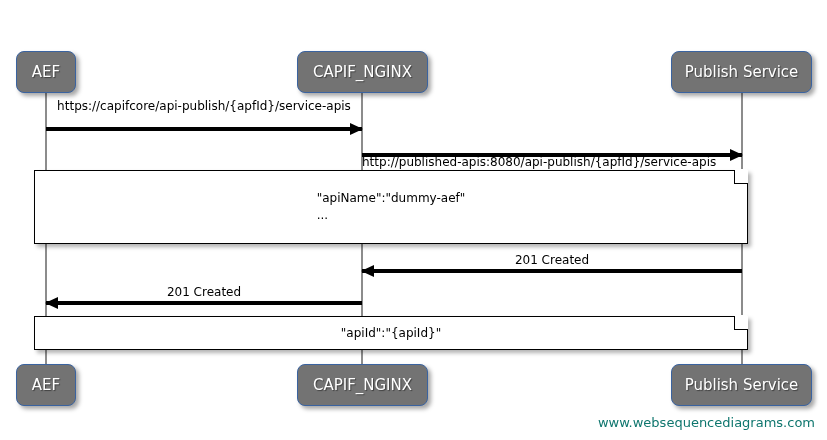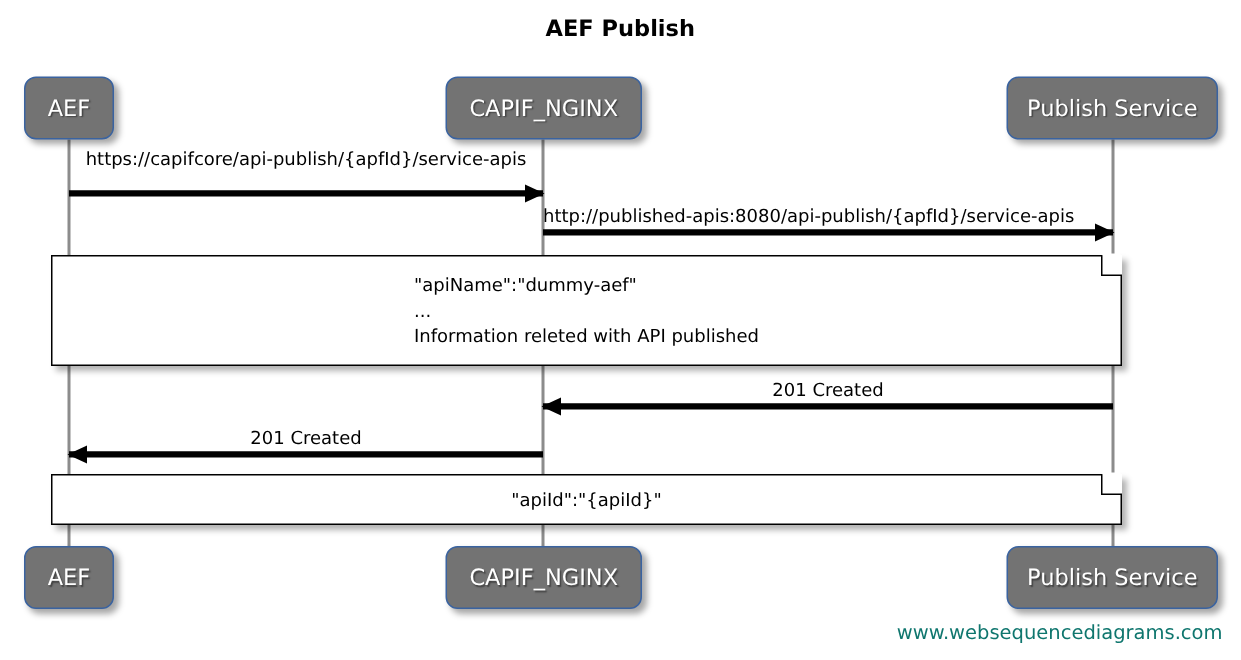--- a/index.html
+++ b/index.html
@@ -145,21 +145,20 @@
     font-size: 13px;
     color: #0f766e;
     white-space: nowrap;
   }
 </style>
 </head>
 <body>
 
 <div id="diagram">
 
-  <div class="title">AEF Publish</div>
 
   <div class="lifeline" style="left:45px;"></div>
   <div class="lifeline" style="left:361px;"></div>
   <div class="lifeline" style="left:741px;"></div>
 
   <div class="actor" style="left:16px; top:51px; width:60px;">
     <span>AEF</span>
   </div>
   <div class="actor" style="left:297px; top:51px; width:131px;">
     <span>CAPIF_NGINX</span>
@@ -167,32 +166,31 @@
   <div class="actor" style="left:671px; top:51px; width:141px;">
     <span>Publish Service</span>
   </div>
 
   <div class="msg-label" style="left:46px; top:99px; width:316px;">https://capifcore/api-publish/{apfId}/service-apis</div>
   <div class="msg" style="left:46px; top:127px; width:316px;">
     <div class="line"></div>
     <div class="arrowhead right"></div>
   </div>
 
-  <div class="msg-label" style="left:362px; top:137px; width:304px;">http://published-apis:8080/api-publish/{apfId}/service-apis</div>
+  <div class="msg-label" style="left:362px; top:155px; width:304px;">http://published-apis:8080/api-publish/{apfId}/service-apis</div>
   <div class="msg" style="left:362px; top:153px; width:380px;">
     <div class="line"></div>
     <div class="arrowhead right"></div>
   </div>
 
   <div class="note" style="left:34px; top:170px; width:714px; height:74px;">
     <div class="fold"></div>
     <div class="note-lines">
       <span class="note-line">"apiName":"dummy-aef"</span>
       <span class="note-line">...</span>
-      <span class="note-line">Information releted with API published</span>
     </div>
   </div>
 
   <div class="msg-label" style="left:362px; top:253px; width:380px;">201 Created</div>
   <div class="msg" style="left:362px; top:269px; width:380px;">
     <div class="line"></div>
     <div class="arrowhead left"></div>
   </div>
 
   <div class="msg-label" style="left:46px; top:285px; width:316px;">201 Created</div>

